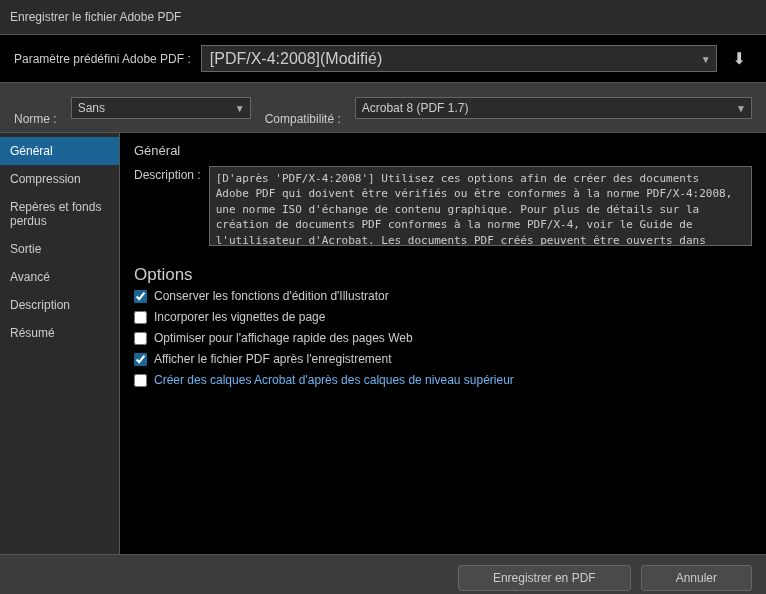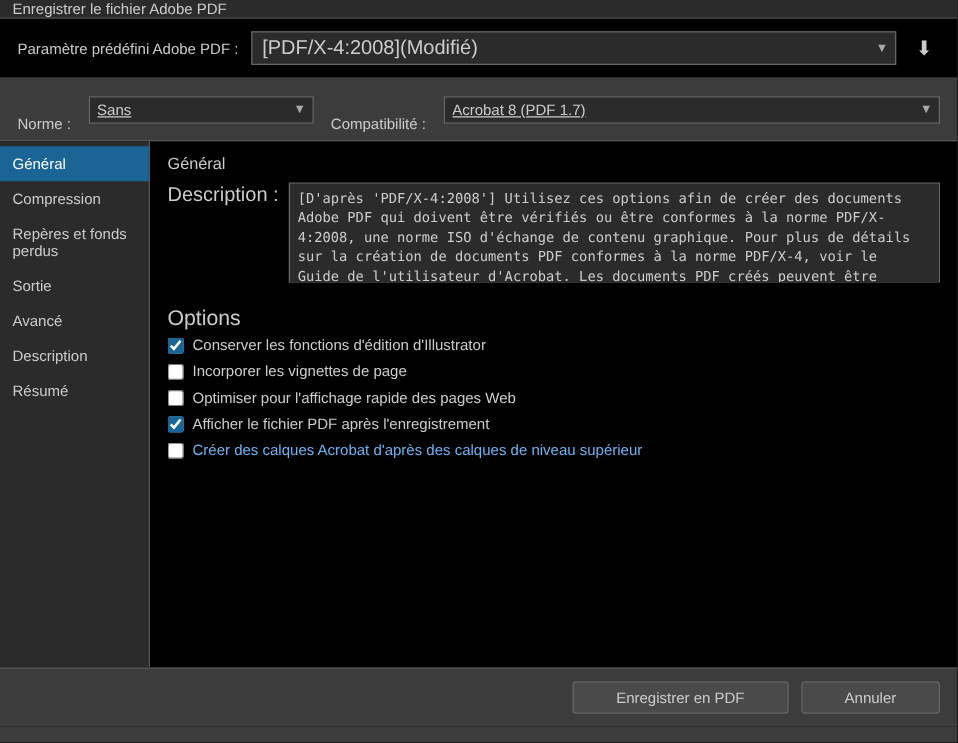--- a/index.html
+++ b/index.html
@@ -9,21 +9,21 @@
       background: #3c3c3c;
       color: #ccc;
       width: 766px;
       height: 594px;
       overflow: hidden;
     }
 
     .title-bar {
       background: #2b2b2b;
       color: #ccc;
-      padding: 0 10px;
+      padding: 10px 10px;
       font-size: 12px;
       border-bottom: 1px solid #555;
     }
 
     .dialog-container {
       display: flex;
       flex-direction: column;
       height: calc(594px - 28px);
       background: #000000;
     }
@@ -107,21 +107,20 @@
     .norm-select, .compat-select {
       width: 100%;
       background: #2b2b2b;
       color: #ccc;
       border: 1px solid #666;
       padding: 3px 22px 3px 6px;
       font-size: 12px;
       appearance: none;
       -webkit-appearance: none;
       cursor: pointer;
-      text-decoration: underline;
     }
 
     .main-content {
       display: flex;
       flex: 1;
       overflow: hidden;
     }
 
     .sidebar {
       width: 120px;
@@ -158,21 +157,21 @@
     }
 
     .description-row {
       display: flex;
       gap: 8px;
       margin-bottom: 10px;
     }
 
     .description-label {
       color: #ccc;
-      font-size: 16px;
+      font-size: 12px;
       white-space: nowrap;
       padding-top: 2px;
     }
 
     .description-box-wrap {
       flex: 1;
       position: relative;
     }
 
     .description-box {

